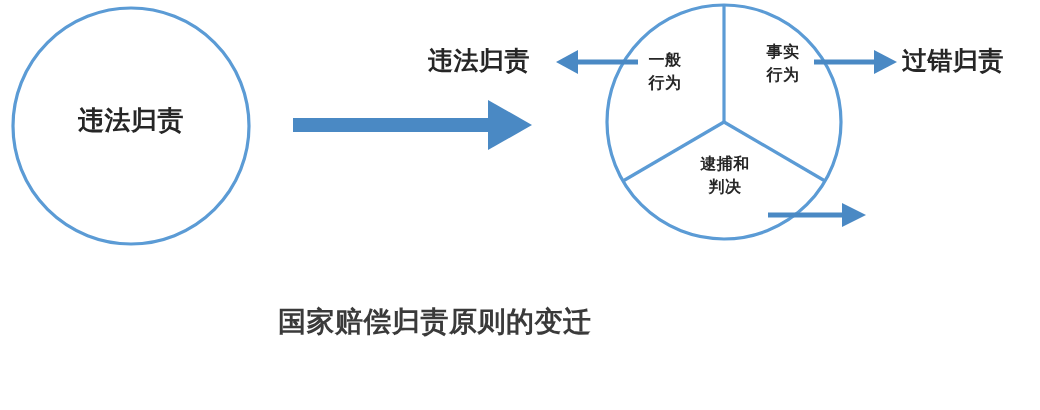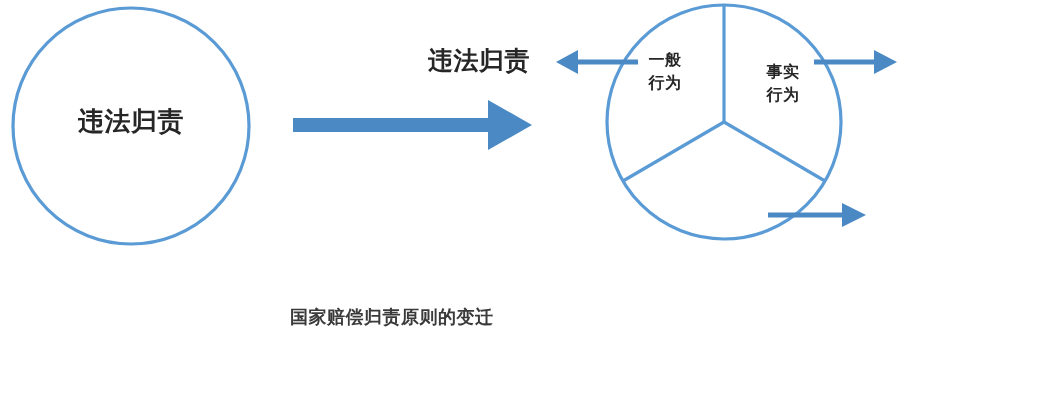--- a/index.html
+++ b/index.html
@@ -27,21 +27,21 @@
     position: absolute;
     left: 0;
     top: 0;
     width: 1040px;
     height: 410px;
     display: block;
   }
 
   .txt {
     position: absolute;
-    font-family: Liberation Sans, sans-serif;
+    font-family: Liberation Serif, serif;
     font-weight: bold;
     color: #262626;
     white-space: nowrap;
     line-height: 1.0;
     letter-spacing: 0.5px;
   }
 
   
   #source-circle-label {
     left: 0px;
@@ -58,21 +58,21 @@
     line-height: 1.45;
     white-space: normal;
   }
   #pie-label-general {
     left: 612px;
     top: 48px;
     width: 106px;
   }
   #pie-label-factual {
     left: 730px;
-    top: 60px;
+    top: 40px;
     width: 106px;
   }
   #pie-label-arrest {
     left: 655px;
     top: 152px;
     width: 140px;
   }
 
   
   .outcome-label {
@@ -96,23 +96,22 @@
     width: 136px;
     text-align: left;
   }
 
   
   #figure-caption {
     left: 278px;
     top: 308px;
     width: 300px;
     text-align: left;
-    font-size: 18px;
+    font-size: 28px;
     color: #3a3a3a;
-    margin-left: 12px;
   }
 </style>
 </head>
 <body>
 
 <div id="stage">
 
   <svg id="diagram-svg" viewBox="0 0 1040 410" xmlns="http://www.w3.org/2000/svg">
 
     <circle cx="131" cy="126" r="118" fill="none" stroke="#5B9BD5" stroke-width="3.2"></circle>
@@ -154,20 +153,25 @@
   <div class="txt pie-label" id="pie-label-general">
     <div>一般</div>
     <div>行为</div>
   </div>
 
   <div class="txt pie-label" id="pie-label-factual">
     <div>事实</div>
     <div>行为</div>
   </div>
 
+  <div class="txt pie-label" id="pie-label-arrest">
+    <div>逮捕和</div>
+    <div>判决</div>
+  </div>
 
   <div class="txt outcome-label" id="outcome-label-illegal">违法归责</div>
 
+  <div class="txt outcome-label" id="outcome-label-fault">过错归责</div>
 
 
   <div class="txt" id="figure-caption">国家赔偿归责原则的变迁</div>
 
 </div>
 
 </body></html>

